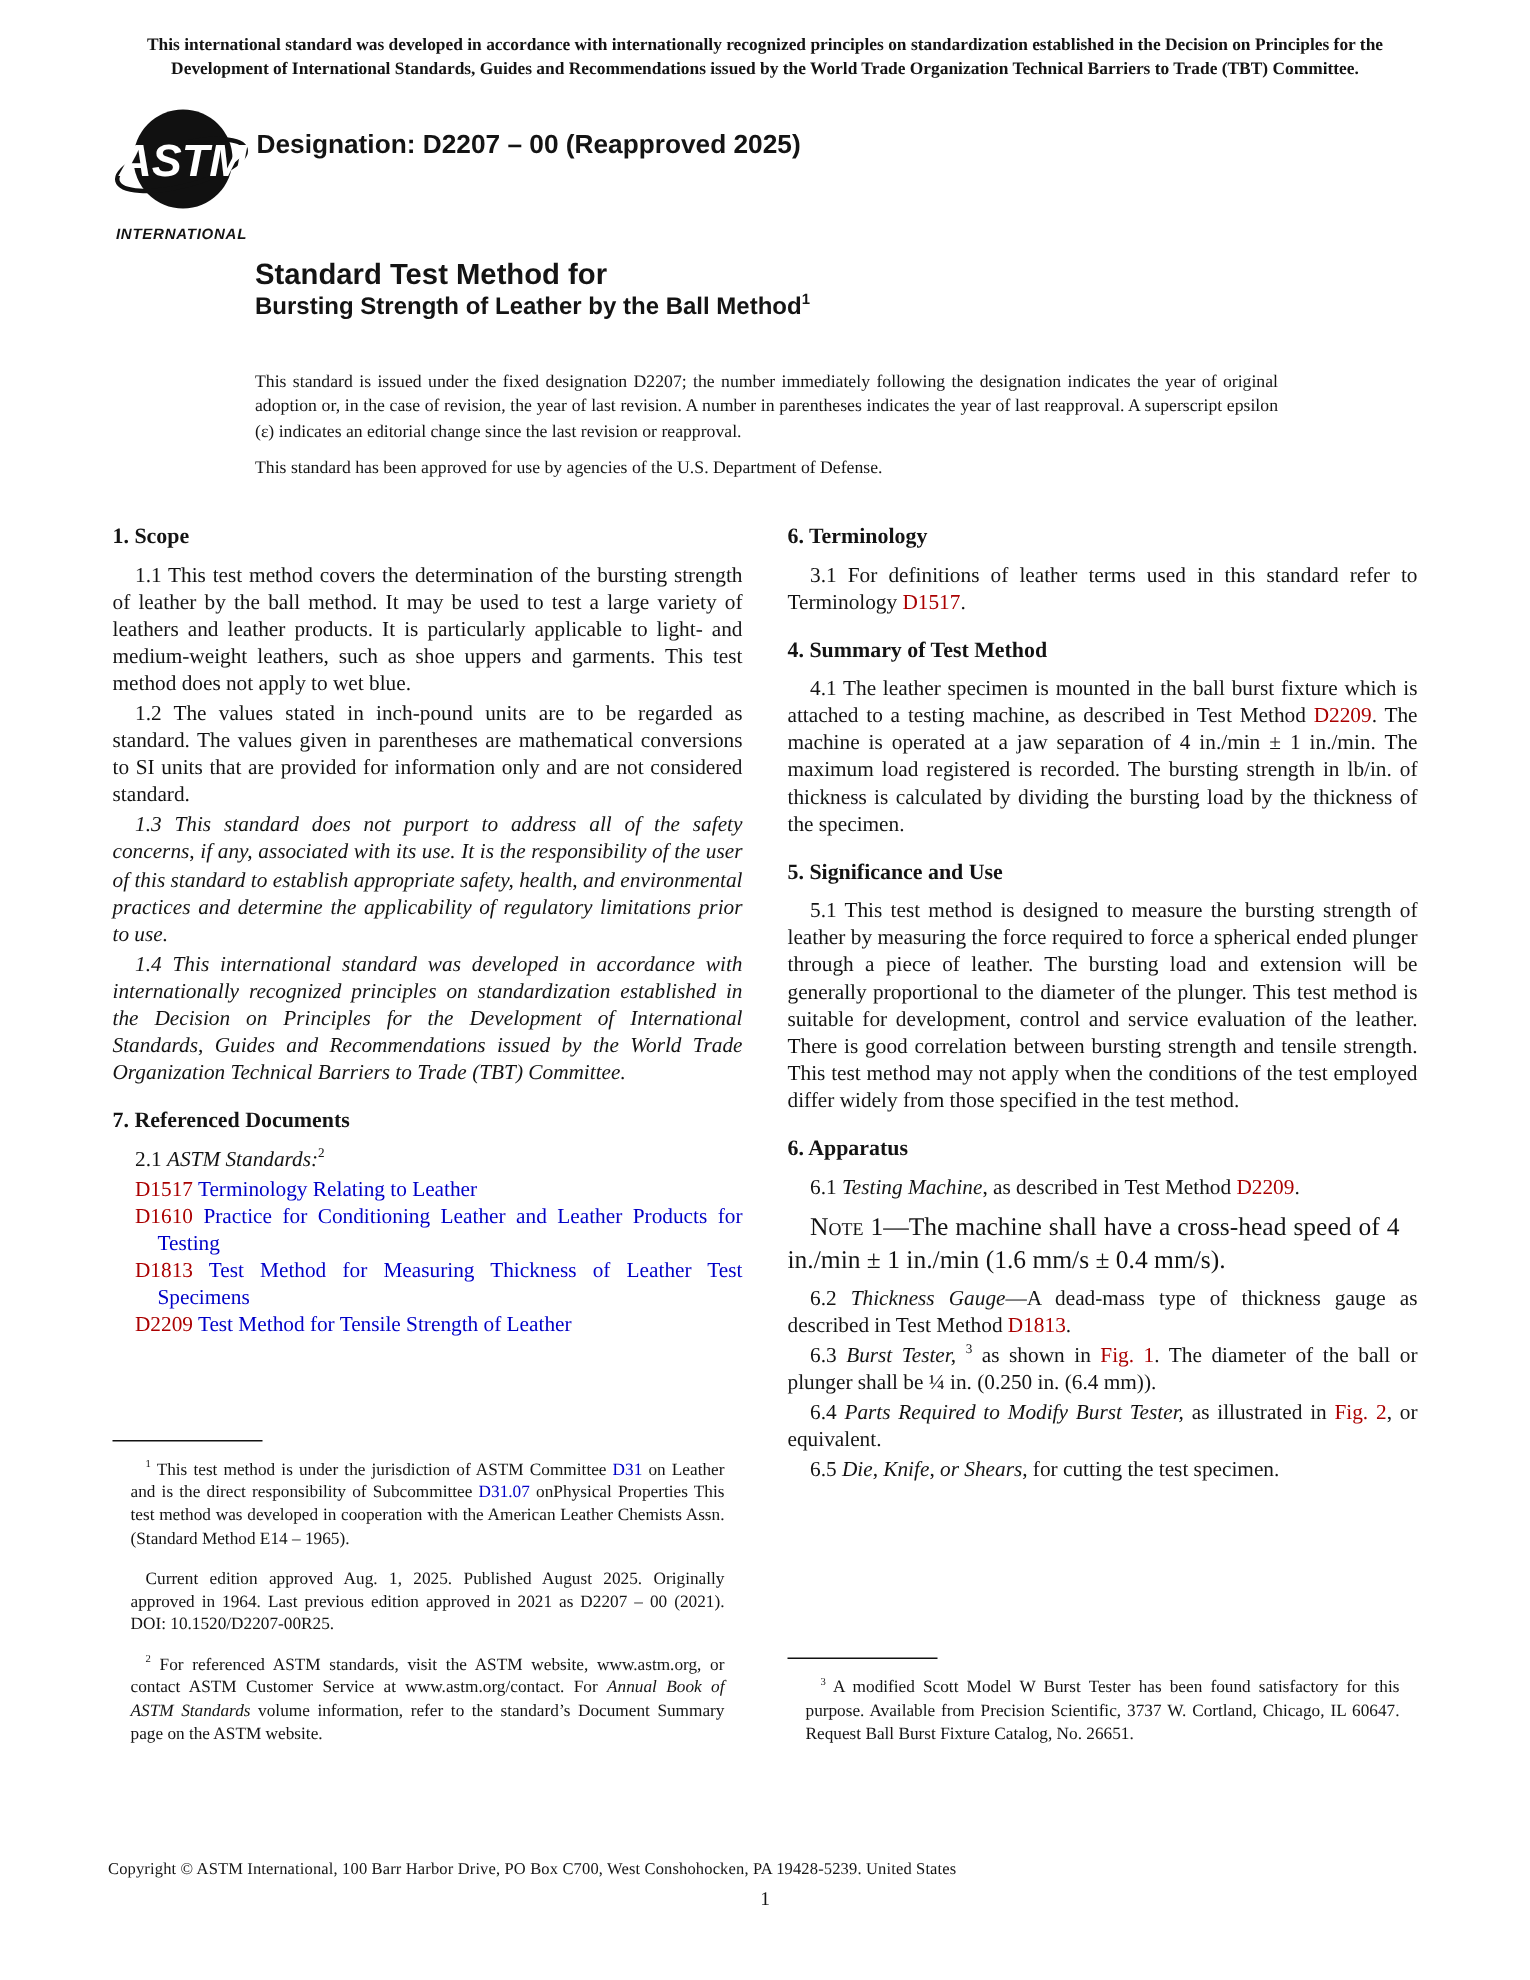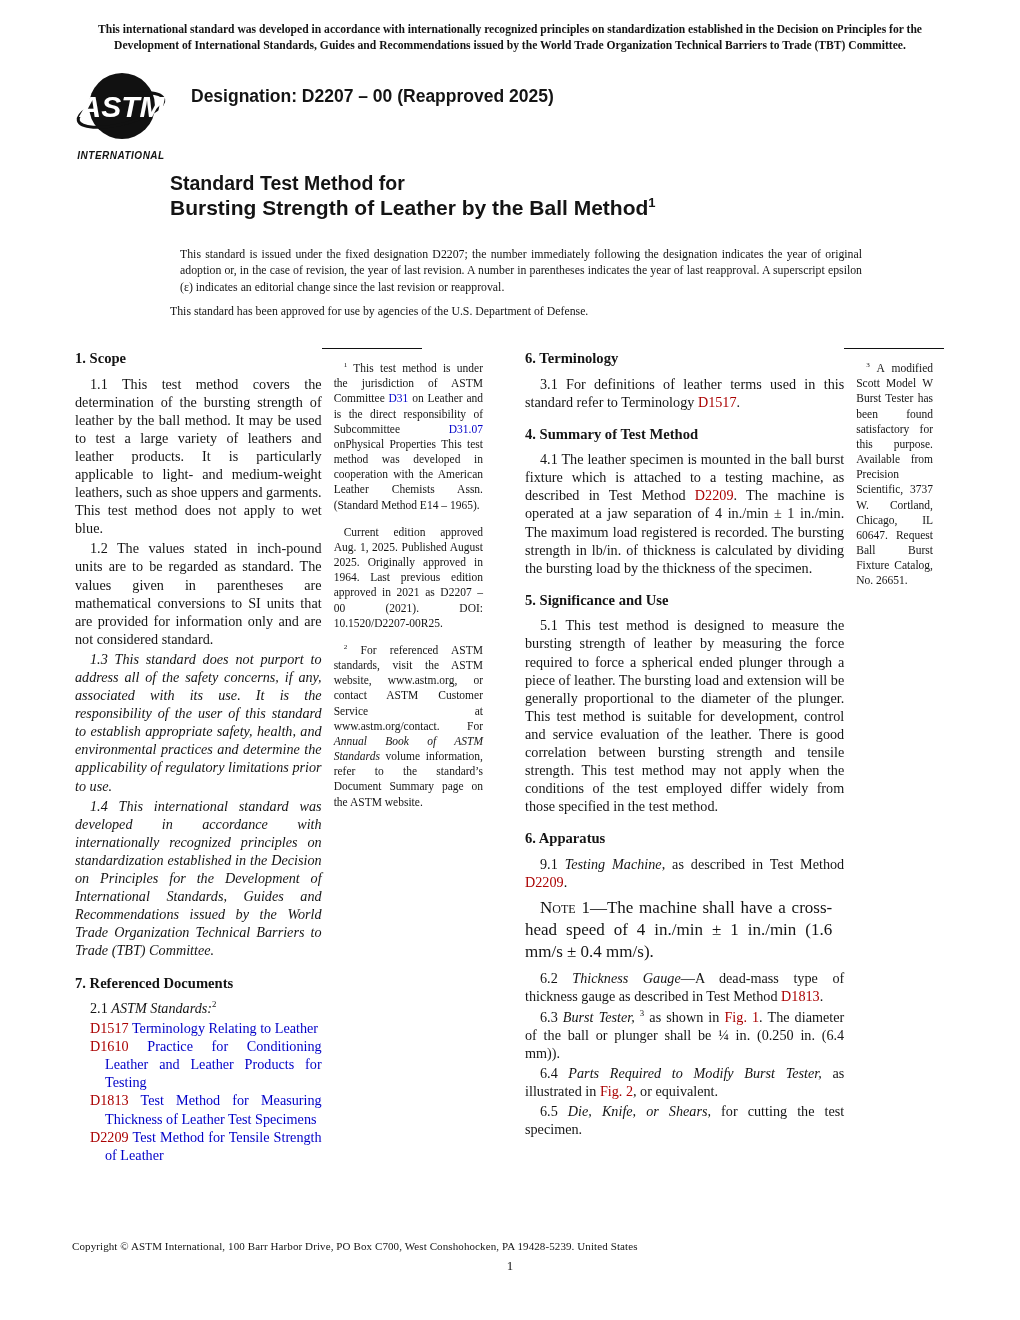--- a/index.html
+++ b/index.html
@@ -20,44 +20,44 @@
   }
   
   .header-row { position:absolute; top:70px; left:75px; display:flex; align-items:flex-start; }
   .logo-wrap { width:92px; text-align:center; }
   .logo-sub {
     font-family:"Liberation Sans", sans-serif;
     font-size:10px; font-weight:bold; font-style:italic;
     letter-spacing:0.5px; margin-top:-2px;
   }
   .designation {
-    margin-left:24px; margin-top:16px;
+    margin-left:4px; margin-top:16px;
     font-family:"Liberation Sans", sans-serif;
     font-size:17.5px; font-weight:bold;
   }
   
   .title-block { position:absolute; top:172px; left:170px; width:720px;
     font-family:"Liberation Sans", sans-serif; font-weight:bold; }
   .title-line1 { font-size:19.5px; line-height:1.2; }
-  .title-line2 { font-size:21px; line-height:1.25; }
+  .title-line2 { font-size:16px; line-height:1.25; }
   
   .issue {
     position:absolute; top:246px; left:170px; width:682px;
-    font-size:11.8px; line-height:1.38; text-align:justify;margin-left:10px;
+    font-size:11.8px; line-height:1.38; text-align:justify;
   }
   .dod {
     position:absolute; top:304px; left:170px; width:682px;
     font-size:11.8px; 
   }
   
   .columns {
     position:absolute; top:348px; left:75px; width:870px; height:828px;
     display:flex; gap:30px;
   }
-  .col { width:420px; display:flex; flex-direction:row; justify-content:space-between; }
+  .col { width:420px; display:flex; flex-direction:column; justify-content:space-between; }
   .col-main { font-size:14.2px; line-height:1.275; text-align:justify; }
   h3.sec {
     font-size:14.6px; font-weight:bold; margin:15px 0 7px 0;
     text-align:left; line-height:1.2;
   }
   h3.sec:first-child { margin-top:2px; }
   p.body-p { margin:0 0 2px 0; text-indent:15px; }
   p.italic-p { font-style:italic; }
   p.note-p { font-size:17px; line-height:1.3; margin:6px 12px 6px 0; text-indent:15px; }
   .ref-item { margin-left:30px; text-indent:-15px; color:var(--link-blue); margin-bottom:0; }
@@ -153,21 +153,21 @@
         <h3 class="sec">6.  Terminology</h3>
         <p class="body-p"><span>3.1 For definitions of leather terms used in this standard refer to Terminology </span><span class="seg-red">D1517</span><span>.</span></p>
 
         <h3 class="sec">4.  Summary of Test Method</h3>
         <p class="body-p"><span>4.1 The leather specimen is mounted in the ball burst fixture which is attached to a testing machine, as described in Test Method </span><span class="seg-red">D2209</span><span>. The machine is operated at a jaw separation of 4 in./min ± 1 in./min. The maximum load registered is recorded. The bursting strength in lb/in. of thickness is calculated by dividing the bursting load by the thickness of the specimen.</span></p>
 
         <h3 class="sec">5.  Significance and Use</h3>
         <p class="body-p">5.1 This test method is designed to measure the bursting strength of leather by measuring the force required to force a spherical ended plunger through a piece of leather. The bursting load and extension will be generally proportional to the diameter of the plunger. This test method is suitable for development, control and service evaluation of the leather. There is good correlation between bursting strength and tensile strength. This test method may not apply when the conditions of the test employed differ widely from those specified in the test method.</p>
 
         <h3 class="sec">6.  Apparatus</h3>
-        <p class="body-p"><span>9.1 </span><span class="seg-i">Testing Machine</span><span>, as described in Test Method </span><span class="seg-red">D2209</span><span>.</span></p>
+        <p class="body-p"><span>6.1 </span><span class="seg-i">Testing Machine</span><span>, as described in Test Method </span><span class="seg-red">D2209</span><span>.</span></p>
         <p class="note-p"><span class="seg-sc">Note</span><span> 1—The machine shall have a cross-head speed of 4 in./min ± 1 in./min (1.6 mm/s ± 0.4 mm/s).</span></p>
         <p class="body-p"><span>6.2 </span><span class="seg-i">Thickness Gauge</span><span>—A dead-mass type of thickness gauge as described in Test Method </span><span class="seg-red">D1813</span><span>.</span></p>
         <p class="body-p"><span>6.3 </span><span class="seg-i">Burst Tester,</span><span> </span><span class="seg-sup">3</span><span> as shown in </span><span class="seg-red">Fig. 1</span><span>. The diameter of the ball or plunger shall be ¼ in. (0.250 in. (6.4 mm)).</span></p>
         <p class="body-p"><span>6.4 </span><span class="seg-i">Parts Required to Modify Burst Tester,</span><span> as illustrated in </span><span class="seg-red">Fig. 2</span><span>, or equivalent.</span></p>
         <p class="body-p"><span>6.5 </span><span class="seg-i">Die, Knife, or Shears,</span><span> for cutting the test specimen.</span></p>
       </div>
 
       <div class="footnote-block">
         <div class="fn-rule"></div>
         <p><span class="seg-sup">3</span><span> A modified Scott Model W Burst Tester has been found satisfactory for this purpose. Available from Precision Scientific, 3737 W. Cortland, Chicago, IL 60647. Request Ball Burst Fixture Catalog, No. 26651.</span></p>

